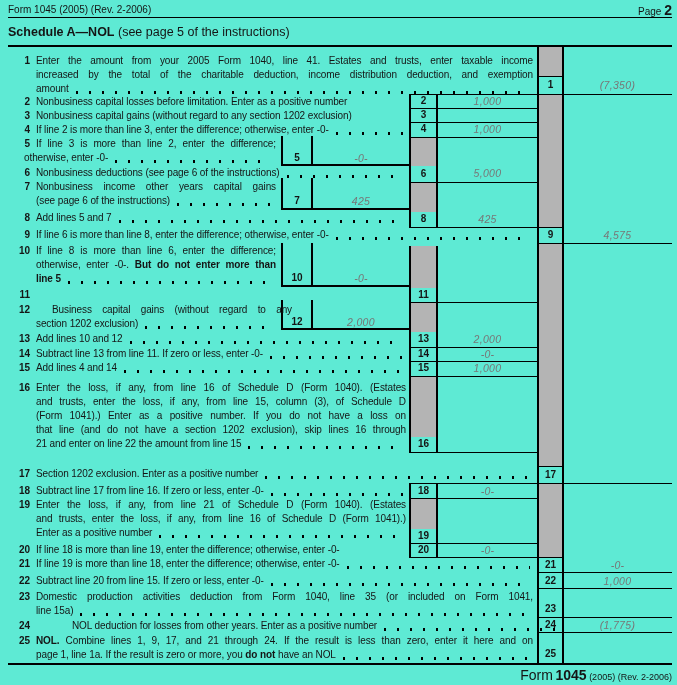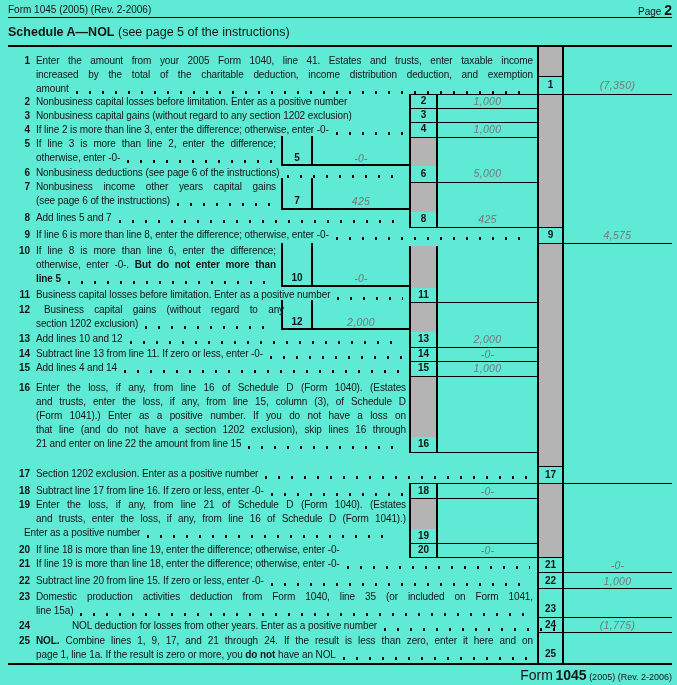--- a/index.html
+++ b/index.html
@@ -117,21 +117,21 @@
       <div class="boxval" style="left: 437px; top: 109px; width: 101px;"></div>
       <div class="lineno" style="top: 124px;">4</div>
       <div class="tl" style="left: 36px; top: 124px; width: 370px;">
         <span class="segwrap"><span>If line 2 is more than line 3, enter the difference; otherwise, enter -0-</span></span>
         <div class="dots"></div>
       </div>
       <div class="boxnum" style="left: 410px; top: 123px; width: 27px;">4</div>
       <div class="boxval" style="left: 437px; top: 123px; width: 101px;">1,000</div>
       <div class="lineno" style="top: 138px;">5</div>
       <div class="tl j" style="left: 36px; top: 138px; width: 240px;"><span class="segwrap"><span>If line 3 is more than line 2, enter the difference;</span></span></div>
-      <div class="tl" style="left: 36px; top: 152px; width: 240px;">
+      <div class="tl" style="left: 24px; top: 152px; width: 240px;">
         <span class="segwrap"><span>otherwise, enter -0-</span></span>
         <div class="dots"></div>
       </div>
       <div class="boxnum" style="left: 282px; top: 152px; width: 30px;">5</div>
       <div class="boxval" style="left: 312px; top: 152px; width: 98px;">-0-</div>
       <div class="lineno" style="top: 167px;">6</div>
       <div class="tl" style="left: 36px; top: 167px; width: 370px;">
         <span class="segwrap"><span>Nonbusiness deductions (see page 6 of the instructions)</span></span>
         <div class="dots"></div>
       </div>
@@ -162,28 +162,24 @@
       <div class="lineno" style="top: 245px;">10</div>
       <div class="tl j" style="left: 36px; top: 245px; width: 240px;"><span class="segwrap"><span>If line 8 is more than line 6, enter the difference;</span></span></div>
       <div class="tl j" style="left: 36px; top: 259px; width: 240px;"><span class="segwrap"><span>otherwise, enter -0-. </span><span class="b">But do not enter more than</span></span></div>
       <div class="tl" style="left: 36px; top: 273px; width: 240px;">
         <span class="segwrap"><span class="b">line 5</span></span>
         <div class="dots"></div>
       </div>
       <div class="boxnum" style="left: 282px; top: 272px; width: 30px;">10</div>
       <div class="boxval" style="left: 312px; top: 272px; width: 98px;">-0-</div>
       <div class="lineno" style="top: 289px;">11</div>
-      <div class="tl" style="left: 36px; top: 289px; width: 370px;">
-        <span class="segwrap"><span>Business capital losses before limitation. Enter as a positive number</span></span>
-        <div class="dots"></div>
-      </div>
       <div class="boxnum" style="left: 410px; top: 289px; width: 27px;">11</div>
       <div class="boxval" style="left: 437px; top: 289px; width: 101px;"></div>
       <div class="lineno" style="top: 304px;">12</div>
-      <div class="tl j" style="left: 44px; top: 304px; width: 240px;"><span class="segwrap"><span>Business capital gains (without regard to any</span></span></div>
+      <div class="tl j" style="left: 52px; top: 304px; width: 240px;"><span class="segwrap"><span>Business capital gains (without regard to any</span></span></div>
       <div class="tl" style="left: 36px; top: 318px; width: 240px;">
         <span class="segwrap"><span>section 1202 exclusion)</span></span>
         <div class="dots"></div>
       </div>
       <div class="boxnum" style="left: 282px; top: 316px; width: 30px;">12</div>
       <div class="boxval" style="left: 312px; top: 316px; width: 98px;">2,000</div>
       <div class="lineno" style="top: 333px;">13</div>
       <div class="tl" style="left: 36px; top: 333px; width: 370px;">
         <span class="segwrap"><span>Add lines 10 and 12</span></span>
         <div class="dots"></div>
@@ -225,21 +221,21 @@
       <div class="lineno" style="top: 485px;">18</div>
       <div class="tl" style="left: 36px; top: 485px; width: 370px;">
         <span class="segwrap"><span>Subtract line 17 from line 16. If zero or less, enter -0-</span></span>
         <div class="dots"></div>
       </div>
       <div class="boxnum" style="left: 410px; top: 485px; width: 27px;">18</div>
       <div class="boxval" style="left: 437px; top: 485px; width: 101px;">-0-</div>
       <div class="lineno" style="top: 499px;">19</div>
       <div class="tl j" style="left: 36px; top: 499px; width: 370px;"><span class="segwrap"><span>Enter the loss, if any, from line 21 of Schedule D (Form 1040). (Estates</span></span></div>
       <div class="tl j" style="left: 36px; top: 513px; width: 370px;"><span class="segwrap"><span>and trusts, enter the loss, if any, from line 16 of Schedule D (Form 1041).)</span></span></div>
-      <div class="tl" style="left: 24px; top: 527px; width: 370px; text-align: center;">
+      <div class="tl" style="left: 36px; top: 527px; width: 370px; text-align: center;">
         <span class="segwrap"><span>Enter as a positive number</span></span>
         <div class="dots"></div>
       </div>
       <div class="boxnum" style="left: 410px; top: 530px; width: 27px;">19</div>
       <div class="boxval" style="left: 437px; top: 530px; width: 101px;"></div>
       <div class="lineno" style="top: 544px;">20</div>
       <div class="tl" style="left: 36px; top: 544px; width: 370px;">
         <span class="segwrap"><span>If line 18 is more than line 19, enter the difference; otherwise, enter -0-</span></span>
       </div>
       <div class="boxnum" style="left: 410px; top: 544px; width: 27px;">20</div>

